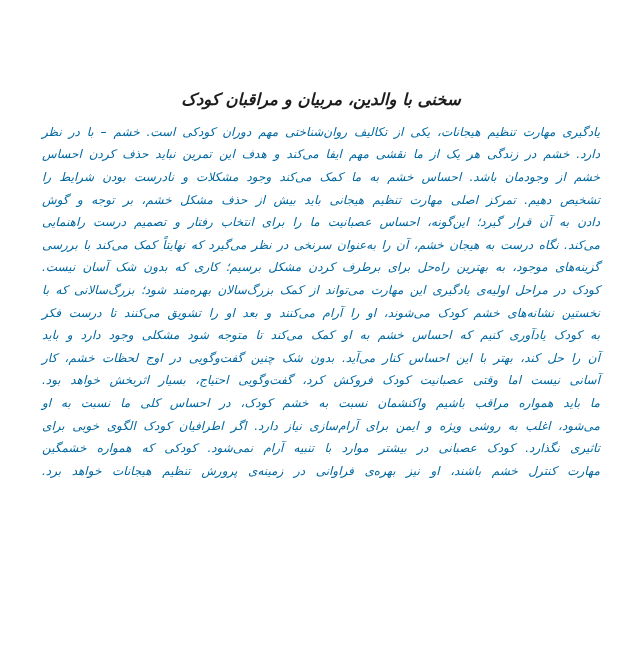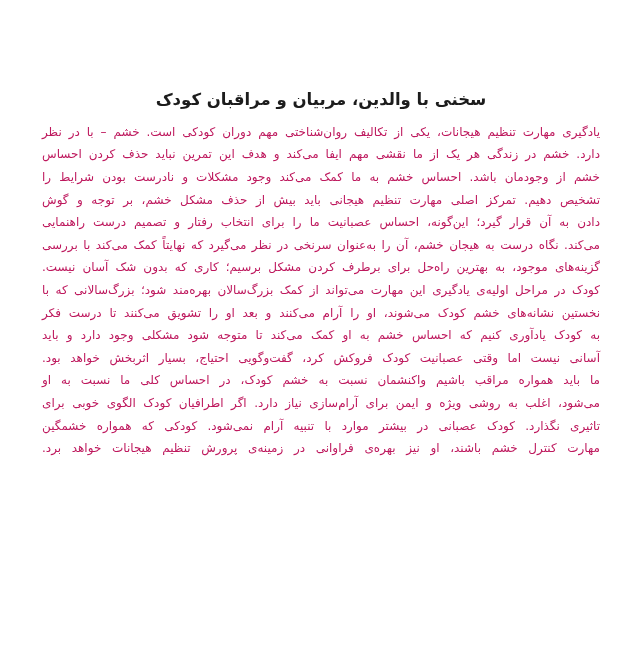--- a/index.html
+++ b/index.html
@@ -13,20 +13,21 @@
     overflow: hidden;
     font-family: "DejaVu Sans", "Liberation Sans", sans-serif;
     color: #1c1c1c;
   }
   .page {
     width: 642px;
     height: 582px;
     background: #ffffff;
     direction: rtl;
     box-sizing: border-box;
+    font-style: italic;
   }
   .title {
     margin: 0;
     padding-top: 90px;
     text-align: center;
     font-size: 16.5px;
     font-weight: 700;
     color: #1c1c1c;
     line-height: 1.2;
     letter-spacing: 0;
@@ -36,38 +37,39 @@
     margin: 11px auto 0 auto;
     direction: rtl;
   }
   .text-line {
     font-size: 12px;
     line-height: 22.6px;
     text-align: justify;
     text-align-last: justify;
     -moz-text-align-last: justify;
     white-space: normal;
-    color: #be185d;
+    color: #0369a1;
   }
 </style>
 </head>
 <body>
 
 <div class="page">
   <h1 class="title">سخنی با والدین، مربیان و مراقبان کودک</h1>
   <div class="paragraph">
       <div class="text-line">یادگیری مهارت تنظیم هیجانات، یکی از تکالیف روان‌شناختی مهم دوران کودکی است. خشم – با در نظر</div>
       <div class="text-line">دارد. خشم در زندگی هر یک از ما نقشی مهم ایفا می‌کند و هدف این تمرین نباید حذف کردن احساس</div>
       <div class="text-line">خشم از وجودمان باشد. احساس خشم به ما کمک می‌کند وجود مشکلات و نادرست بودن شرایط را</div>
       <div class="text-line">تشخیص دهیم. تمرکز اصلی مهارت تنظیم هیجانی باید بیش از حذف مشکل خشم، بر توجه و گوش</div>
       <div class="text-line">دادن به آن قرار گیرد؛ این‌گونه، احساس عصبانیت ما را برای انتخاب رفتار و تصمیم درست راهنمایی</div>
       <div class="text-line">می‌کند. نگاه درست به هیجان خشم، آن را به‌عنوان سرنخی در نظر می‌گیرد که نهایتاً کمک می‌کند با بررسی</div>
       <div class="text-line">گزینه‌های موجود، به بهترین راه‌حل برای برطرف کردن مشکل برسیم؛ کاری که بدون شک آسان نیست.</div>
       <div class="text-line">کودک در مراحل اولیه‌ی یادگیری این مهارت می‌تواند از کمک بزرگ‌سالان بهره‌مند شود؛ بزرگ‌سالانی که با</div>
       <div class="text-line">نخستین نشانه‌های خشم کودک می‌شوند، او را آرام می‌کنند و بعد او را تشویق می‌کنند تا درست فکر</div>
       <div class="text-line">به کودک یادآوری کنیم که احساس خشم به او کمک می‌کند تا متوجه شود مشکلی وجود دارد و باید</div>
+      <div class="text-line">آن را حل کند، بهتر با این احساس کنار می‌آید. بدون شک چنین گفت‌وگویی در اوج لحظات خشم، کار</div>
       <div class="text-line">آسانی نیست اما وقتی عصبانیت کودک فروکش کرد، گفت‌وگویی احتیاج، بسیار اثربخش خواهد بود.</div>
       <div class="text-line">ما باید همواره مراقب باشیم واکنشمان نسبت به خشم کودک، در احساس کلی ما نسبت به او</div>
       <div class="text-line">می‌شود، اغلب به روشی ویژه و ایمن برای آرام‌سازی نیاز دارد. اگر اطرافیان کودک الگوی خوبی برای</div>
       <div class="text-line">تاثیری نگذارد. کودک عصبانی در بیشتر موارد با تنبیه آرام نمی‌شود. کودکی که همواره خشمگین</div>
       <div class="text-line">مهارت کنترل خشم باشند، او نیز بهره‌ی فراوانی در زمینه‌ی پرورش تنظیم هیجانات خواهد برد.</div>
     </div>
 </div>
 
 </body></html>

